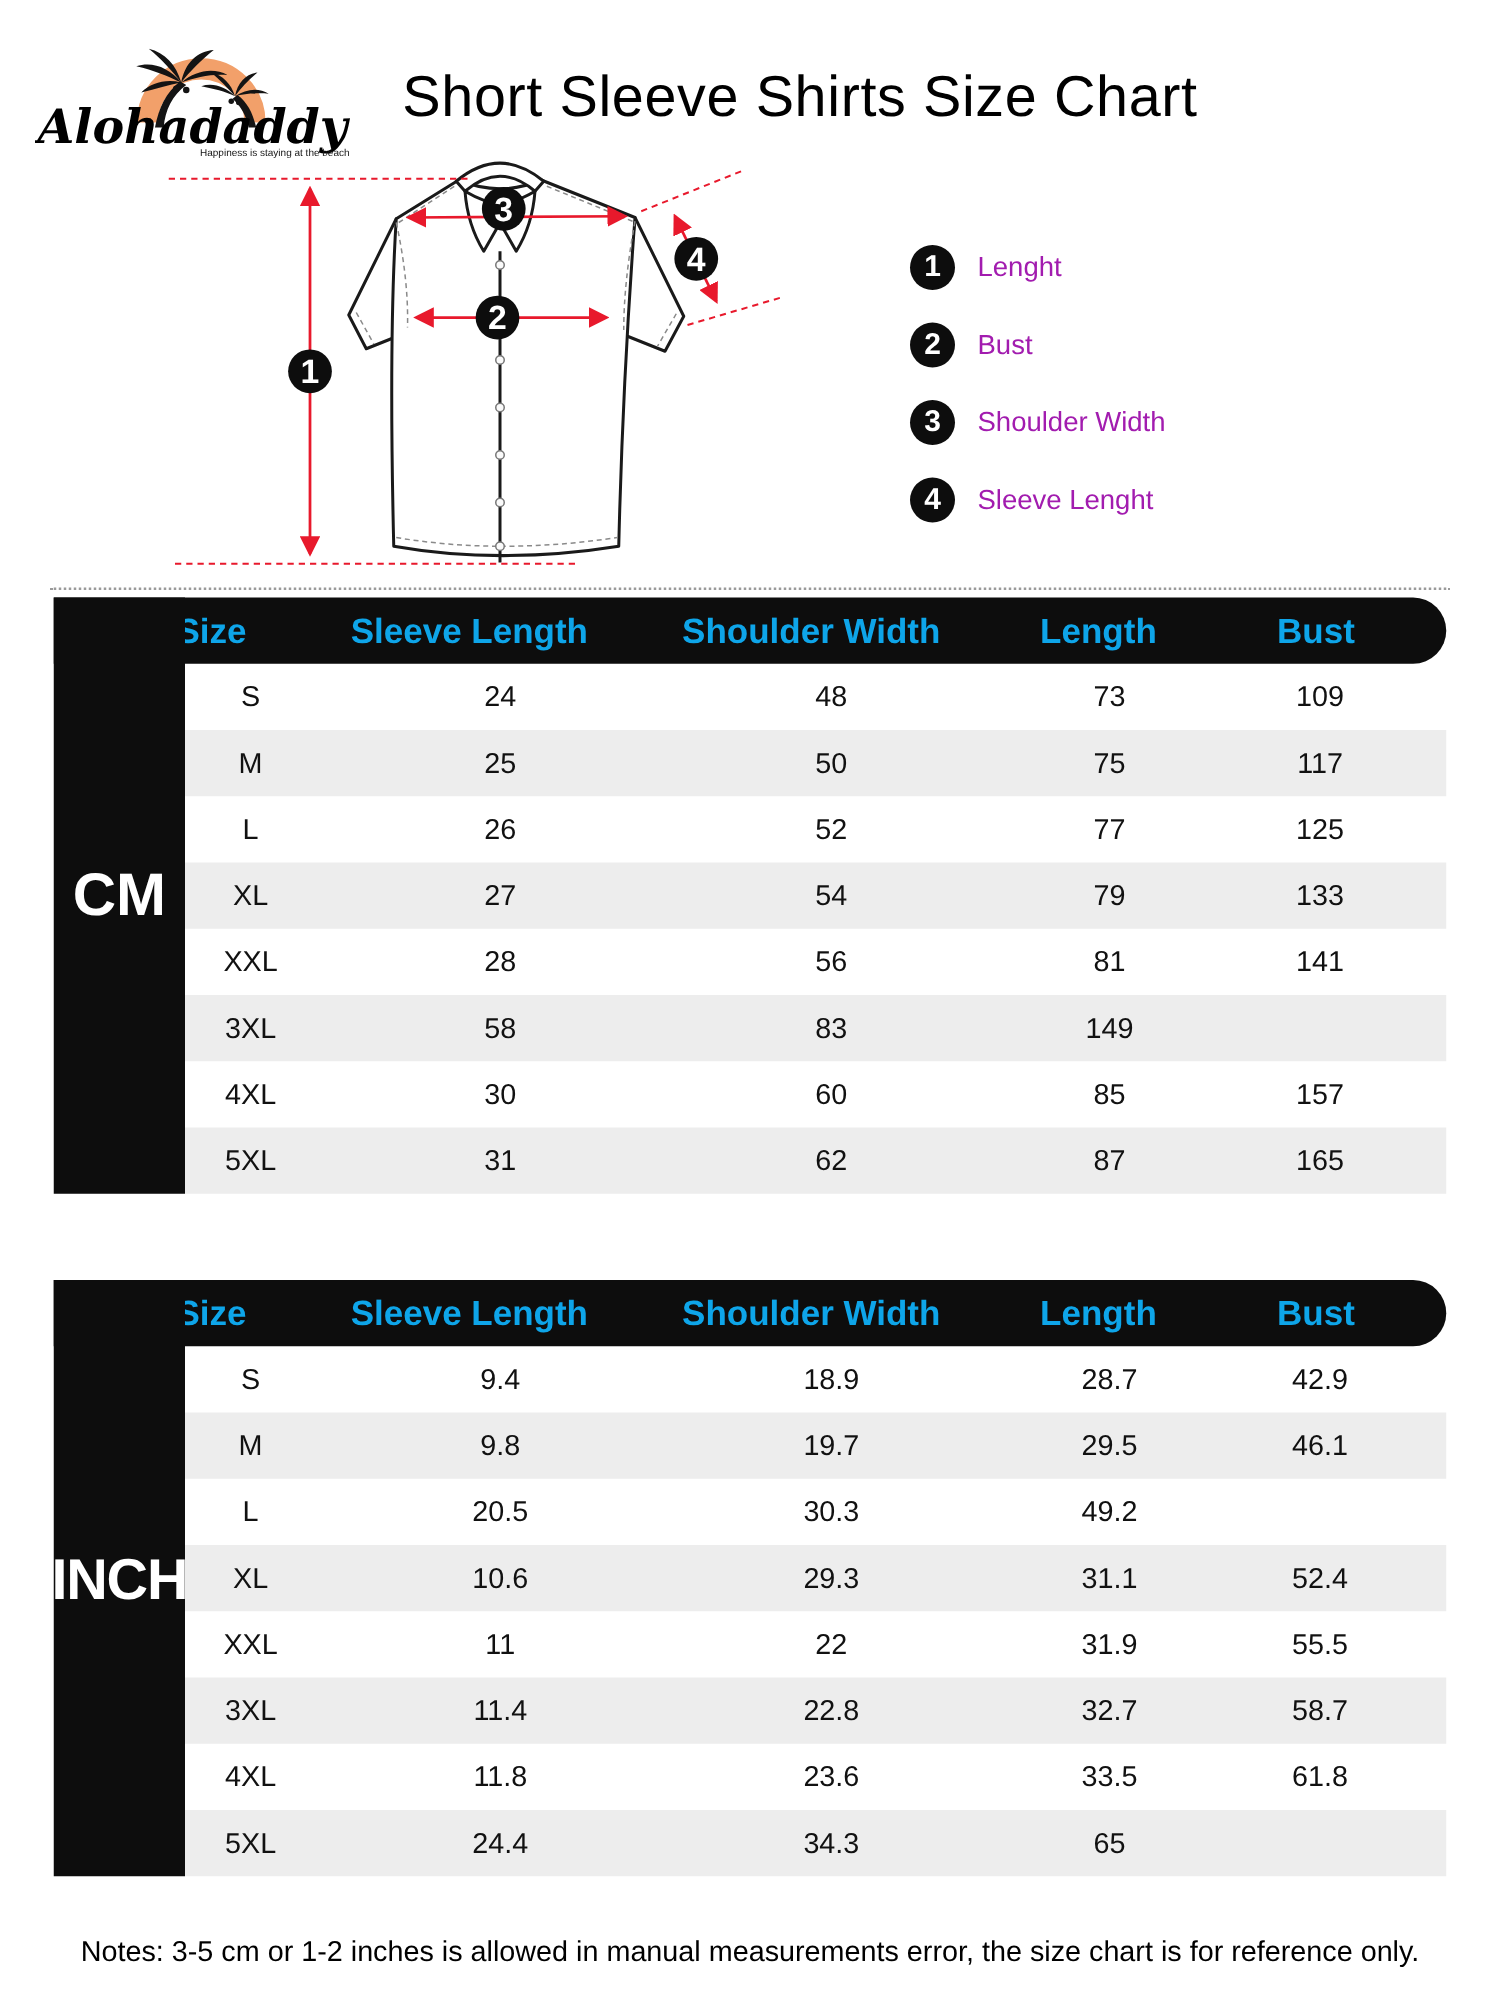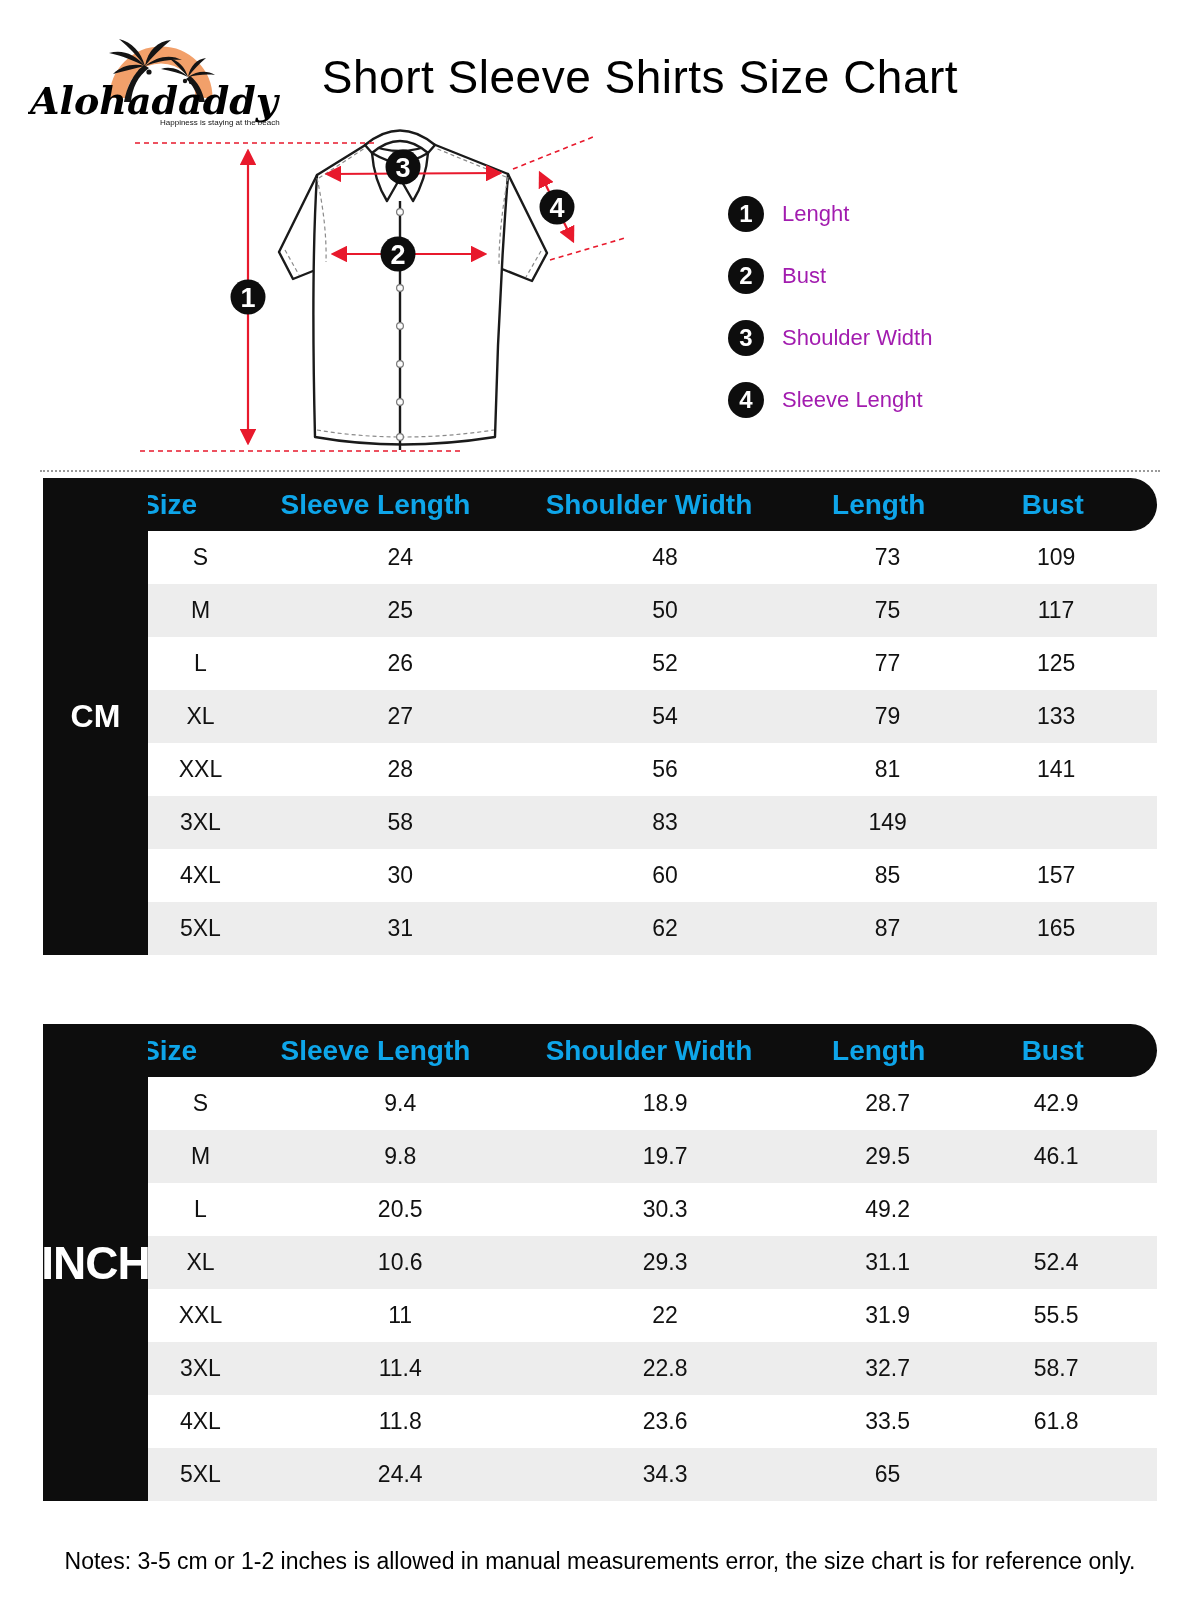--- a/index.html
+++ b/index.html
@@ -33,21 +33,21 @@
   .legend-label { font-size:22px; color:#a21caf; }
 
   
   .size-table { position:absolute; left:43px; width:1114px; }
   .size-table.cm { top:462px; }
   .size-table.inch { top:1008px; }
   .unit-band {
     position:absolute; left:0; top:0; bottom:0; width:105px; background:#0d0d0d;
     color:#fff; display:flex; align-items:center; justify-content:center; font-weight:bold;
   }
-  .cm .unit-band { font-size:32px; }
+  .cm .unit-band { font-size:48px; }
   .inch .unit-band { font-size:46px; letter-spacing:-1px; }
   .t-header {
     box-sizing:border-box; padding-left:72px; height:53px; background:#0d0d0d;
     border-radius:0 27px 27px 0;
     display:grid; grid-template-columns:10.4% 29.2% 23.3% 20.8% 12.6%;
     align-items:center; text-align:center; color:#0ea5e9; font-weight:bold; font-size:28px;
   }
   .t-body { margin-left:105px; }
   .t-row {
     height:53px; display:grid; grid-template-columns:10.4% 29.2% 23.3% 20.8% 12.6%;

